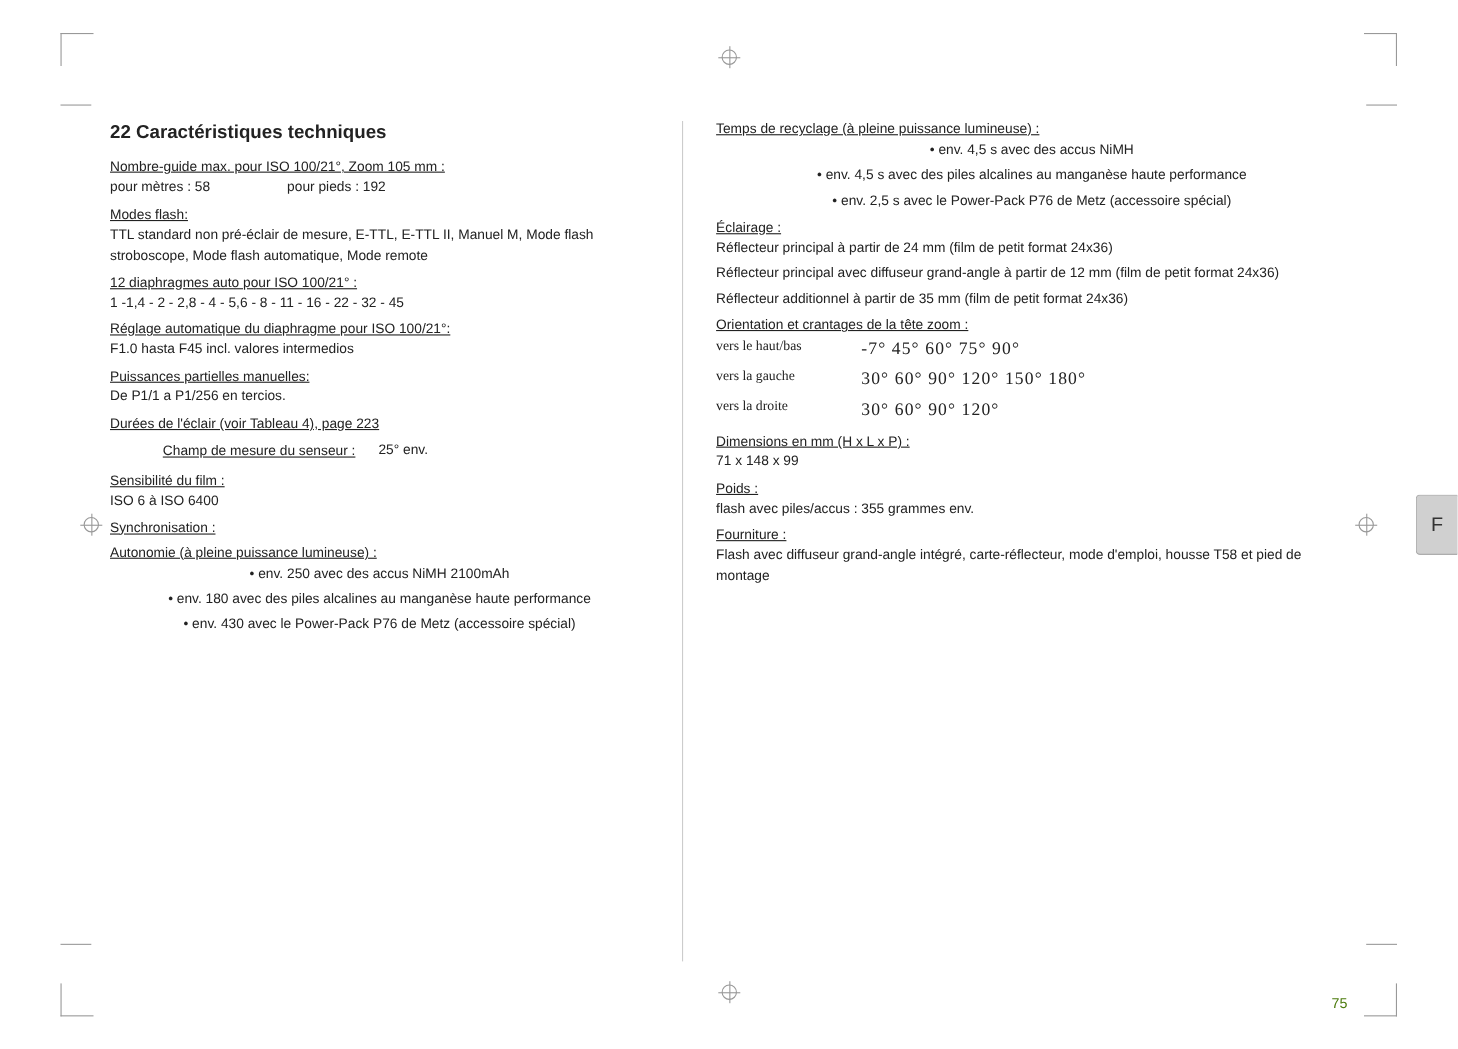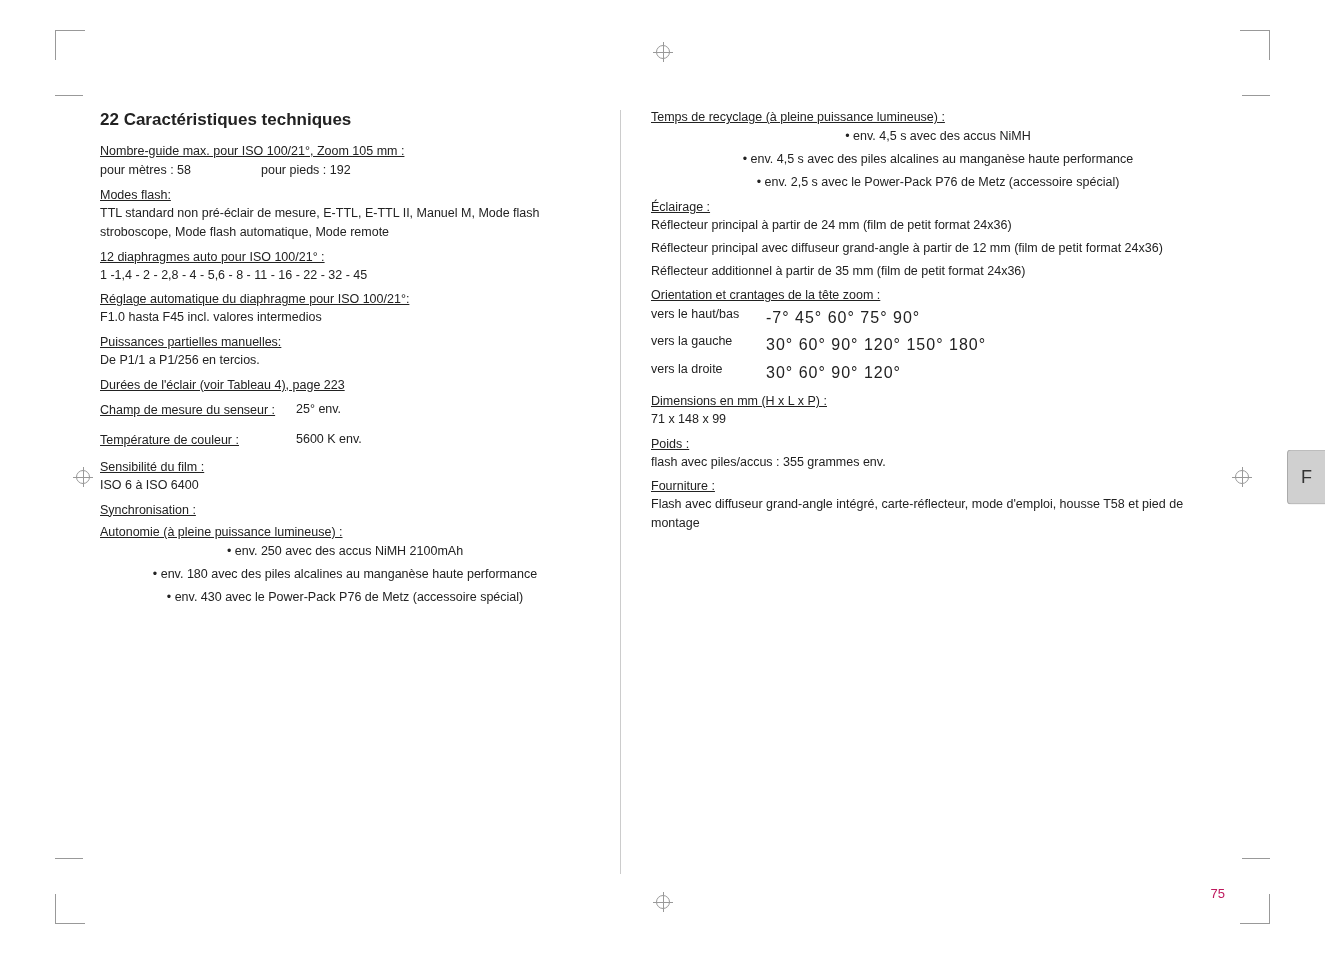--- a/index.html
+++ b/index.html
@@ -182,21 +182,22 @@
       content: '• ';
     }
 
     
     .orientation-table {
       font-size: 12.5px;
       line-height: 1.7;
     }
     .orientation-row {
       display: flex;
-      gap: 0;
+      gap: 17px;
+      font-family: Liberation Serif, serif;
     }
     .orient-label {
       min-width: 115px;
       font-size: 12.5px;
     }
     .orient-values {
       font-size: 16px;
       letter-spacing: 1px;
     }
 
@@ -216,24 +217,24 @@
       font-size: 18px;
       font-weight: normal;
       color: #333;
       border: 1px solid #aaa;
       border-right: none;
     }
 
     
     .page-number {
       position: absolute;
-      bottom: 53px;
+      bottom: 35px;
       right: 100px;
       font-size: 13px;
-      color: #be185d;
+      color: #4d7c0f;
     }
 
     
     .ch-top-center {
       top: 42px;
       left: 50%;
       transform: translateX(-50%);
     }
     .ch-left-center {
       top: 50%;
@@ -316,31 +317,25 @@
       <span class="spec-label">Puissances partielles manuelles:</span>
       <span class="spec-value">De P1/1 a P1/256 en tercios.</span>
     </div>
 
     <div class="spec-group">
       <span class="spec-label">Durées de l'éclair (voir Tableau 4), page 223</span>
     </div>
 
     <div class="spec-group">
       <div class="spec-row">
-        <span class="spec-label" style="display:inline; min-width:185px;">Champ de mesure du senseur :</span>
+        <span class="spec-label" style="display:inline; min-width:185px;margin-left:48px;">Champ de mesure du senseur :</span>
         <span class="spec-value" style="display:inline;">25° env.</span>
       </div>
     </div>
 
-    <div class="spec-group">
-      <div class="spec-row">
-        <span class="spec-label" style="display:inline; min-width:185px;">Température de couleur :</span>
-        <span class="spec-value" style="display:inline;">5600 K env.</span>
-      </div>
-    </div>
 
     <div class="spec-group">
       <span class="spec-label">Sensibilité du film :</span>
       <span class="spec-value">ISO 6 à ISO 6400</span>
     </div>
 
     <div class="spec-group">
       <span class="spec-label">Synchronisation :</span>
     </div>
 

